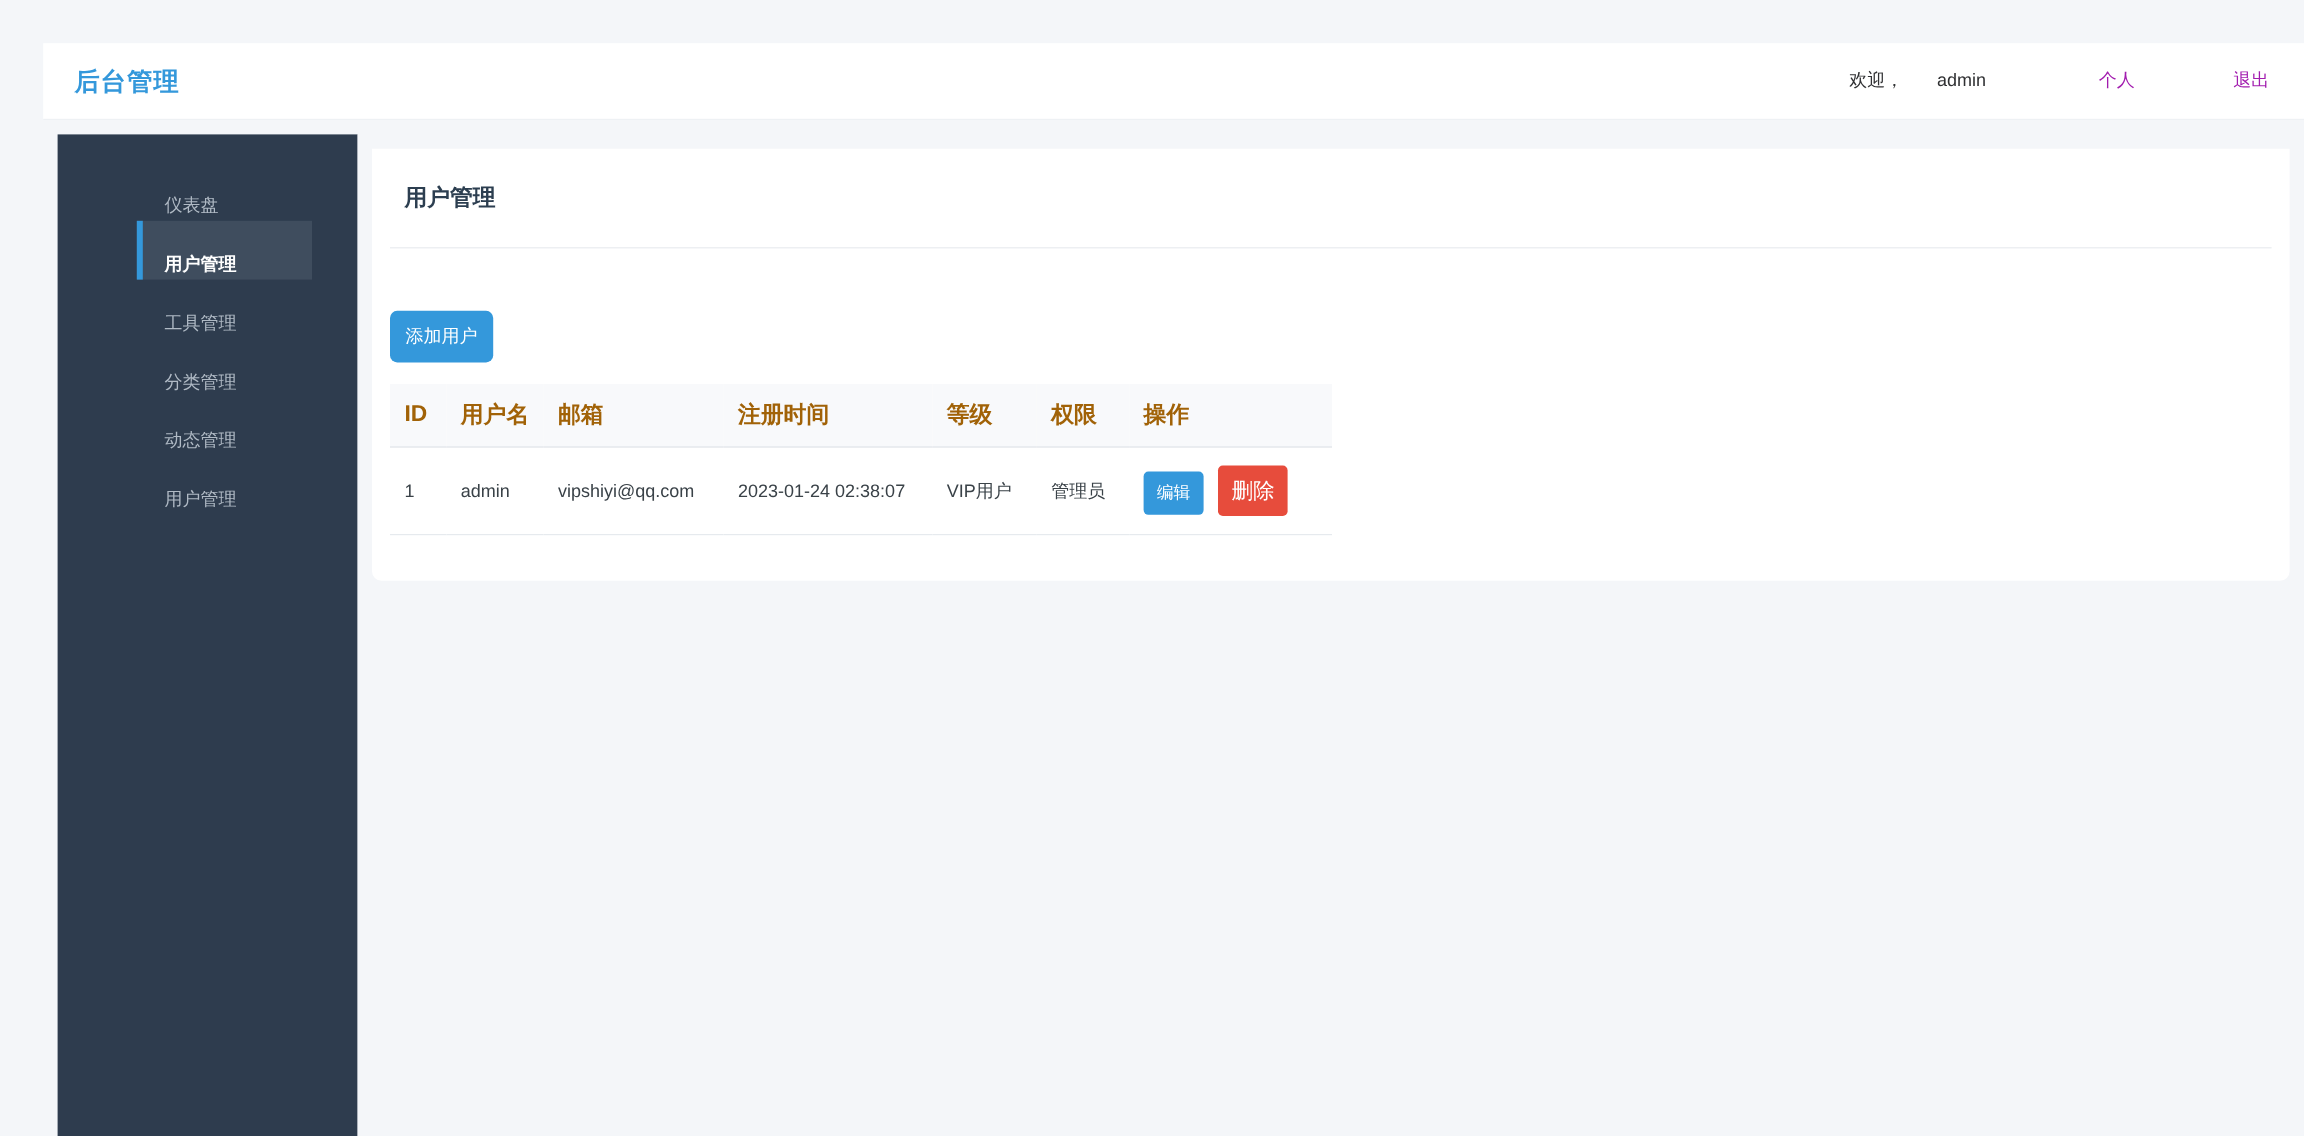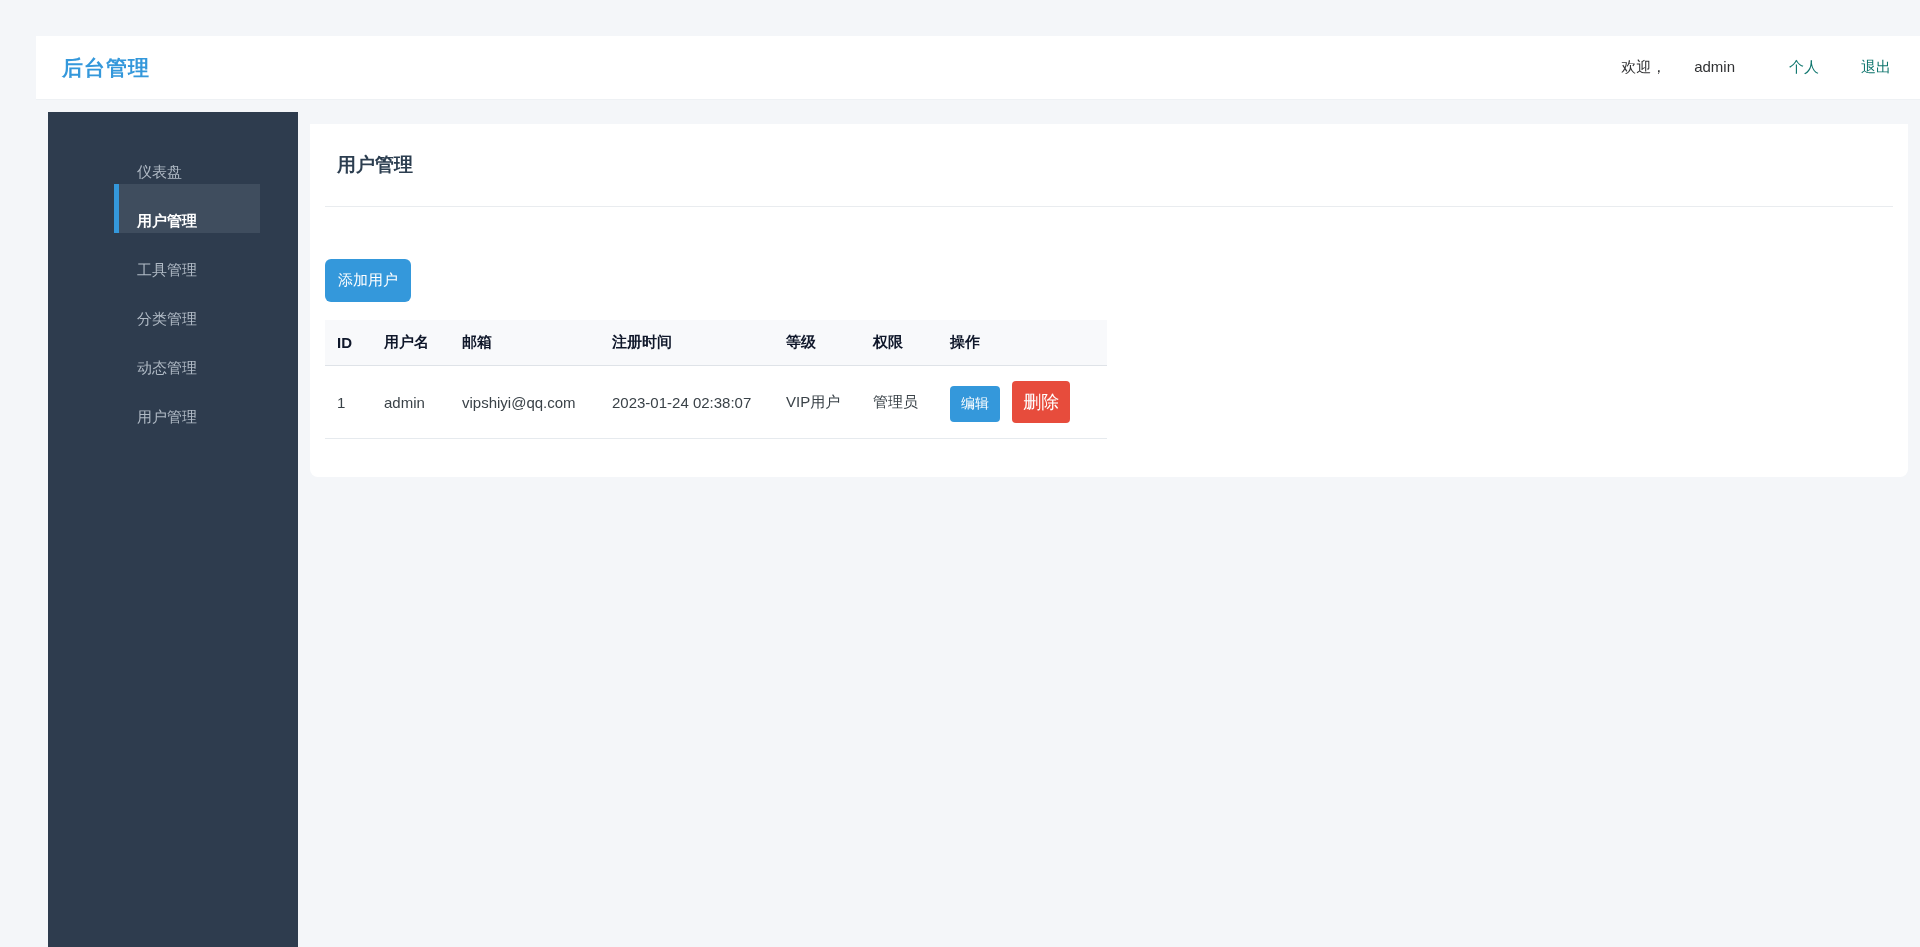--- a/index.html
+++ b/index.html
@@ -16,24 +16,24 @@
     height: 64px; flex: 0 0 64px;
     background: #ffffff;
     border-bottom: 1px solid #eef1f4;
     display: flex; align-items: center; justify-content: space-between;
     padding: 0 17px 0 14px;
   }
   .logo {
     color: #3498db; font-size: 21px; font-weight: bold;
     letter-spacing: 1px; cursor: pointer;
   }
-  .header-right { display: flex; align-items: flex-end; font-size: 15px; }
+  .header-right { display: flex; align-items: flex-end; font-size: 15px; gap: 40px; }
   .welcome { color: #303133; }
   .welcome .uname { margin-left: 4px; }
-  .header-link { color: #0f766e; margin-left: 18px; cursor: pointer; text-decoration: none; }
+  .header-link { color: #a21caf; margin-left: 18px; cursor: pointer; text-decoration: none; }
 
   
   .body-row { flex: 1 1 auto; display: flex; overflow: hidden; }
 
   
   .sidebar {
     width: 250px; flex: 0 0 250px;
     background: #2e3c4e;
     padding-top: 11px;
   }
@@ -71,21 +71,21 @@
     background: #3498db; font-size: 15px;
     padding: 12px 13px; border-radius: 6px;
     margin-bottom: 18px;
   }
 
   table { border-collapse: collapse; }
   th, td { text-align: left; vertical-align: middle; white-space: nowrap; }
   th {
     background: #f8f9fb;
     padding: 13px 12px;
-    font-size: 15px; font-weight: bold; color: #0f172a;
+    font-size: 19px; font-weight: bold; color: #a16207;
     border-bottom: 1px solid #dfe3e8;
   }
   td {
     padding: 15px 12px;
     font-size: 15px; color: #3a4248;
     border-bottom: 1px solid #e6eaee;
     background: #ffffff;
   }
   .col-id { width: 47px; }
   .col-username { width: 78px; }

